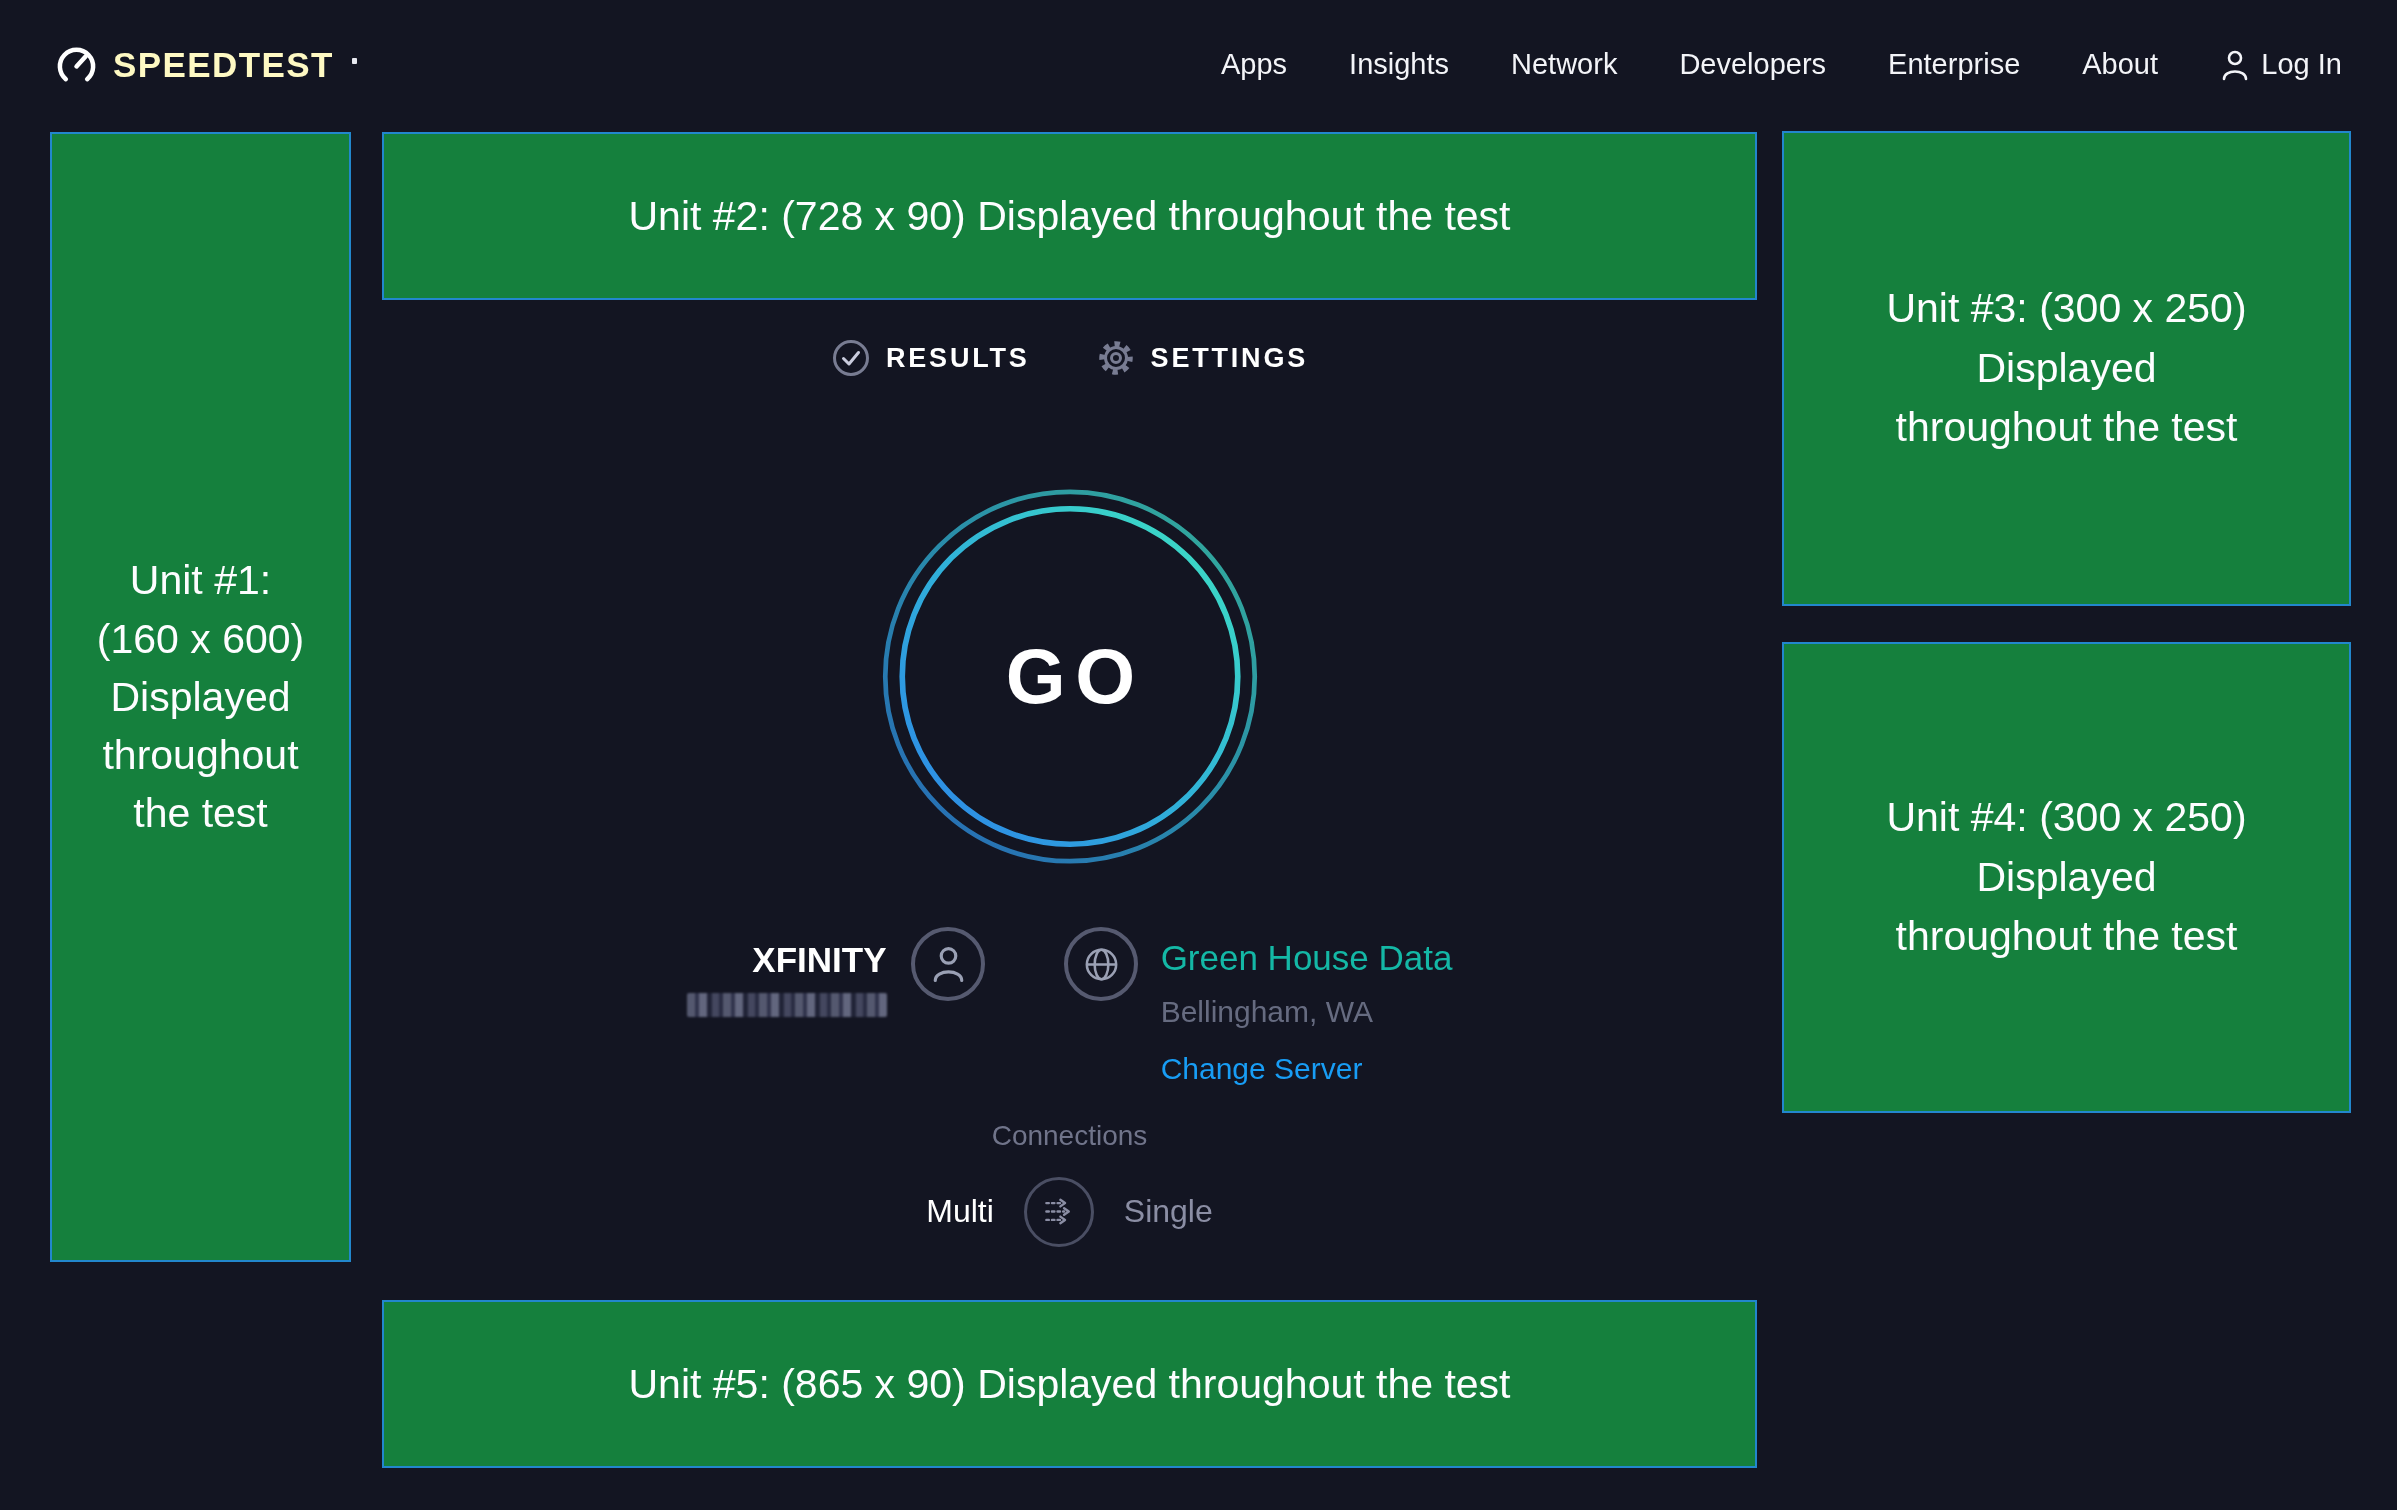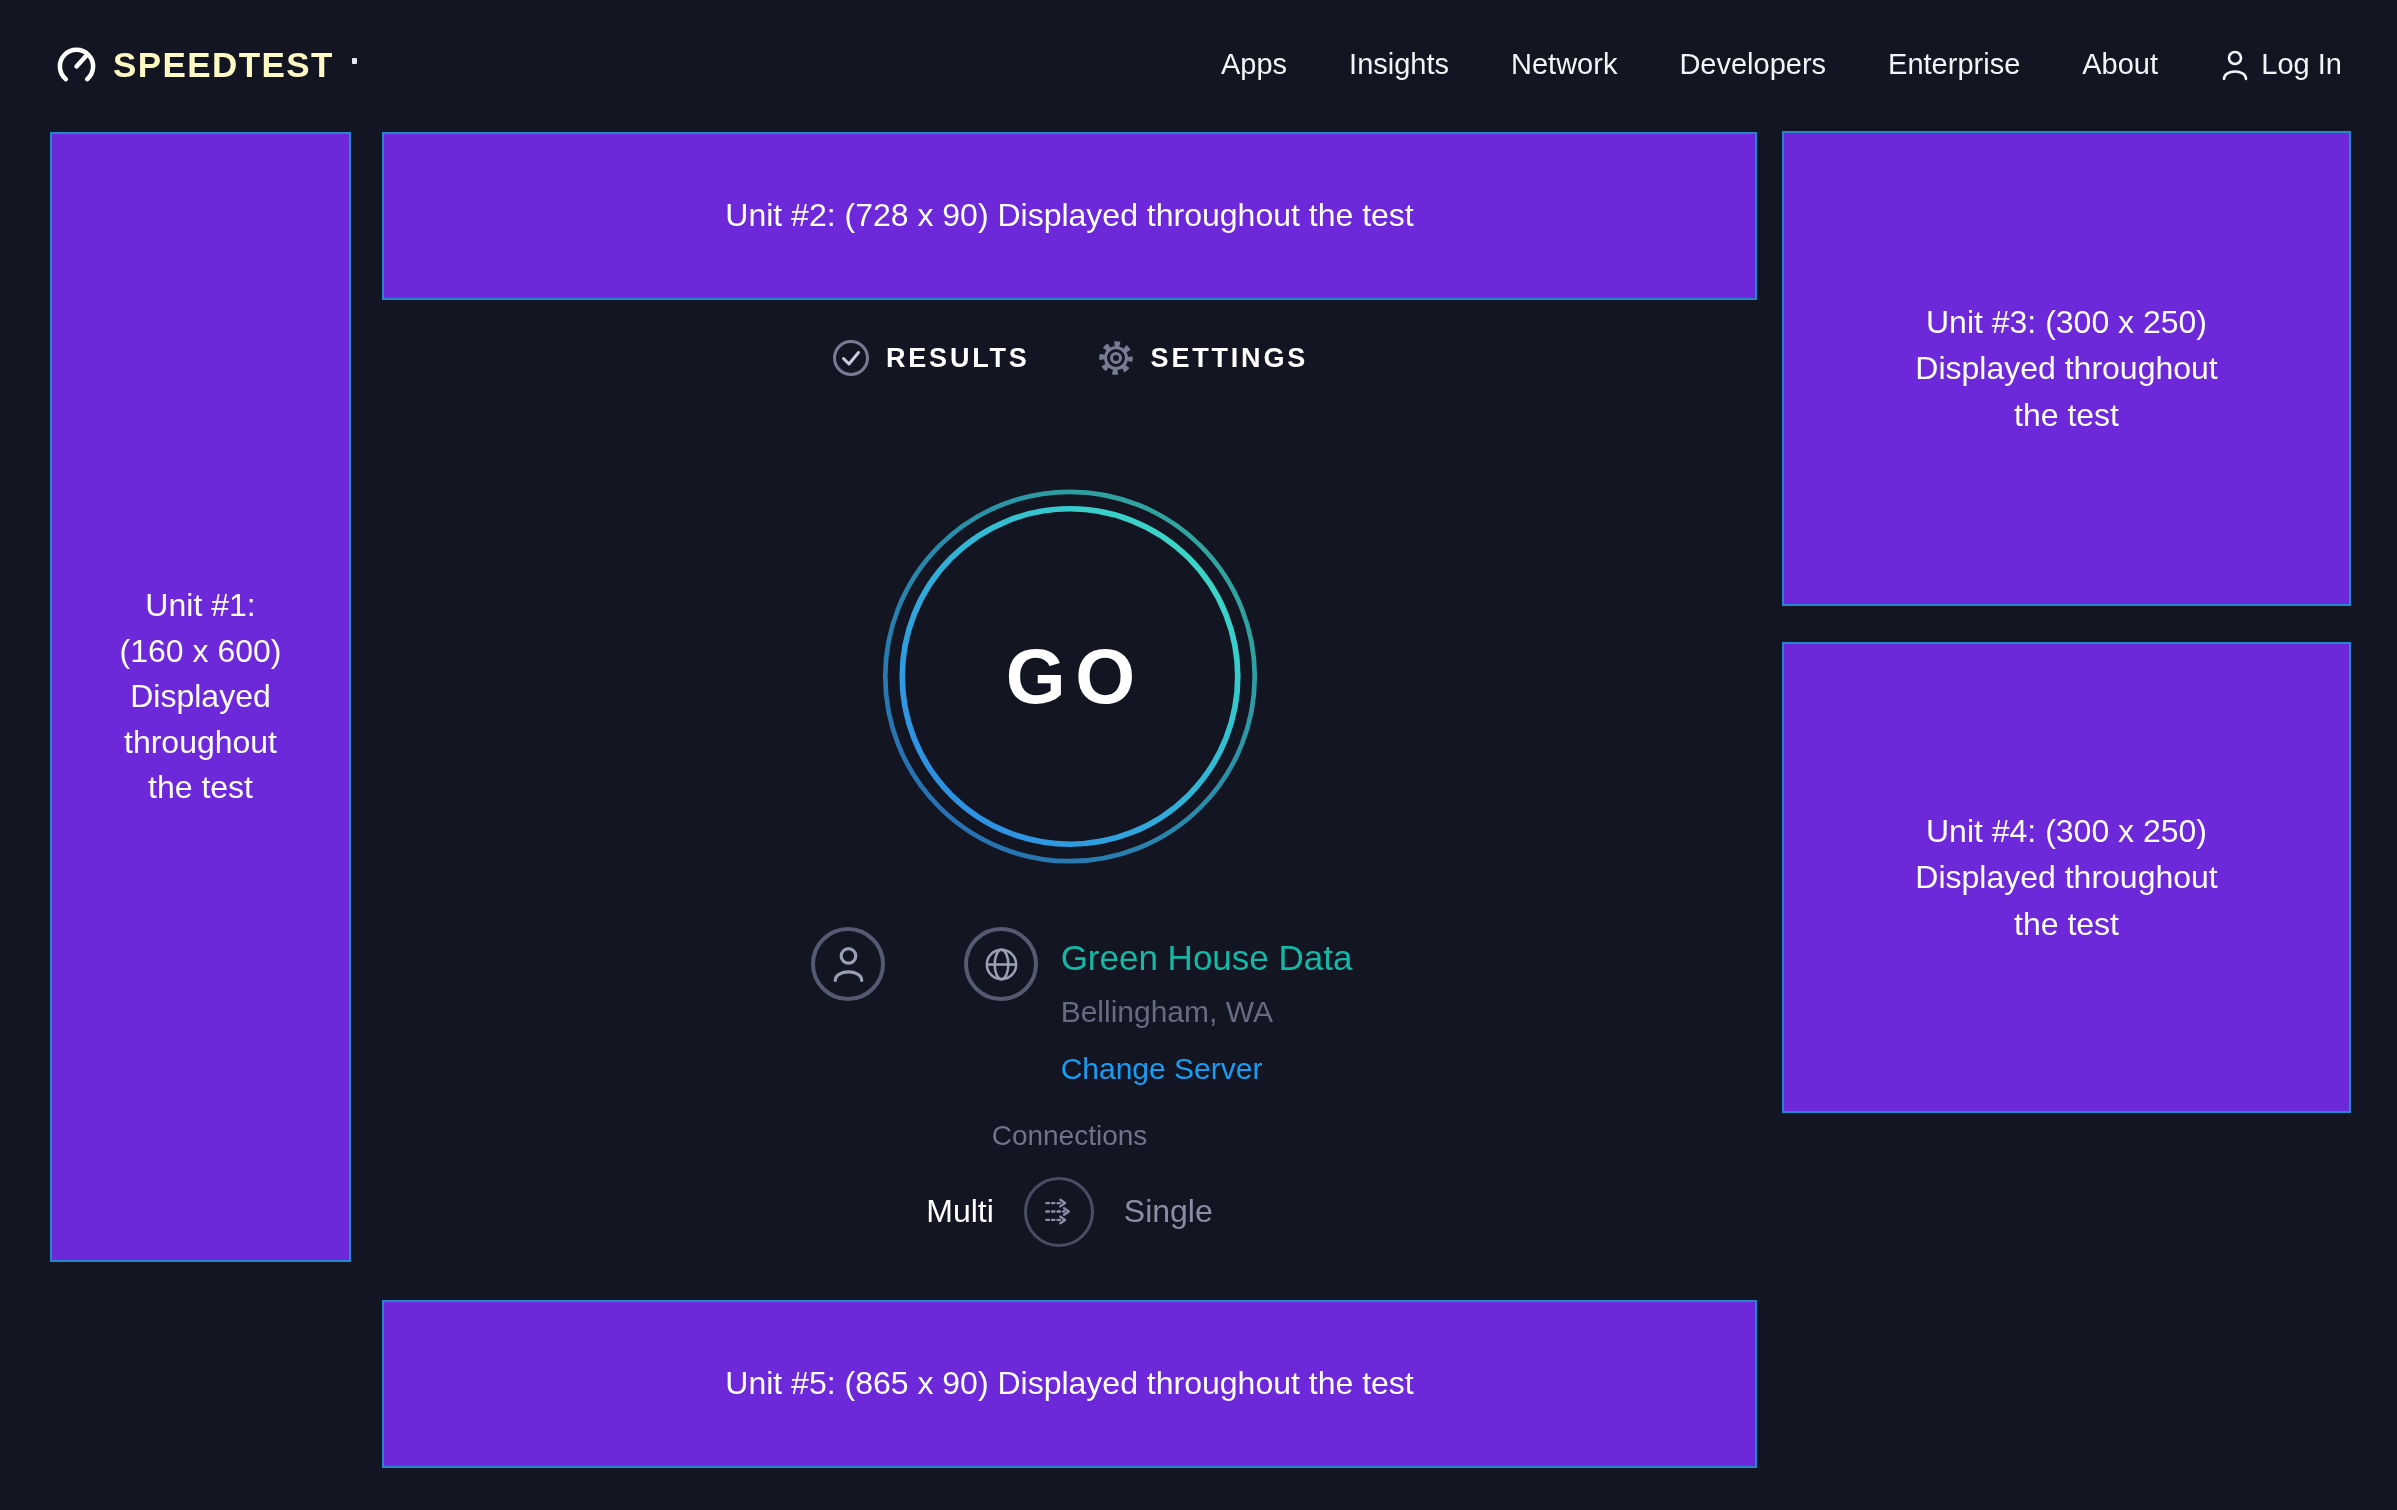--- a/index.html
+++ b/index.html
@@ -14,23 +14,23 @@
     display:flex; align-items:center; padding:0 55px; box-sizing:border-box;
   }
   .logo { display:flex; align-items:center; gap:15px; cursor:pointer; }
   .logo-text { font-size:35px; font-weight:700; letter-spacing:1.4px; color:#fef9c3; }
   .tm-dot { width:5.6px; height:5.6px; background:#e8e9f0; border-radius:0.9px; align-self:flex-start; margin:15px 0 0 2.8px; }
   nav { margin-left:auto; display:flex; align-items:center; gap:62px; }
   .nav-link { font-size:29px; color:#f3f4f8; text-decoration:none; cursor:pointer; display:flex; align-items:center; gap:11.3px; }
 
   
   .ad {
-    position:absolute; background:#6d28d9; border:2.8px solid #2287cd; box-sizing:border-box;
+    position:absolute; background:#15803d; border:2.8px solid #2287cd; box-sizing:border-box;
     display:flex; align-items:center; justify-content:center; text-align:center;
-    font-size:32px; line-height:1.42; color:#fdfdff;
+    font-size:41px; line-height:1.42; color:#fdfdff;
   }
   .ad-1 { left:50px;   top:132px;  width:301px;  height:1130px; }
   .ad-2 { left:382px;  top:132px;  width:1375px; height:168px;  }
   .ad-3 { left:1782px; top:131px;  width:569px;  height:475px;  }
   .ad-4 { left:1782px; top:642px;  width:569px;  height:471px;  }
   .ad-5 { left:382px;  top:1300px; width:1375px; height:168px;  }
   .ad-1 span { display:inline-block; width:235px; }
   .ad-3 span, .ad-4 span { display:inline-block; width:367px; line-height:1.45; }
 
   
@@ -150,20 +150,24 @@
             <stop offset="1" stop-color="#2d83e8"></stop>
           </linearGradient>
         </defs>
         <circle cx="200" cy="200" r="196" fill="none" stroke="url(#ringGrad)" stroke-width="5" opacity="0.75"></circle>
         <circle cx="200" cy="200" r="178" fill="none" stroke="url(#ringGrad)" stroke-width="6"></circle>
       </svg>
       <span class="go-label">GO</span>
     </div>
 
     <div class="meta-row">
+      <div class="isp-block">
+        <span class="isp-name">XFINITY</span>
+        <div class="redacted"></div>
+      </div>
       <div class="m-gap-s"></div>
       <div class="avatar-circle">
         <svg width="41" height="45" viewBox="0 0 30 34">
           <circle cx="15" cy="10.5" r="5.5" fill="none" stroke="#9aa0b4" stroke-width="2.4"></circle>
           <path d="M5 29 C5 20.5, 25 20.5, 25 29" fill="none" stroke="#9aa0b4" stroke-width="2.4" stroke-linecap="round"></path>
         </svg>
       </div>
       <div class="m-gap-l"></div>
       <div class="avatar-circle">
         <svg width="43" height="43" viewBox="0 0 44 44">

